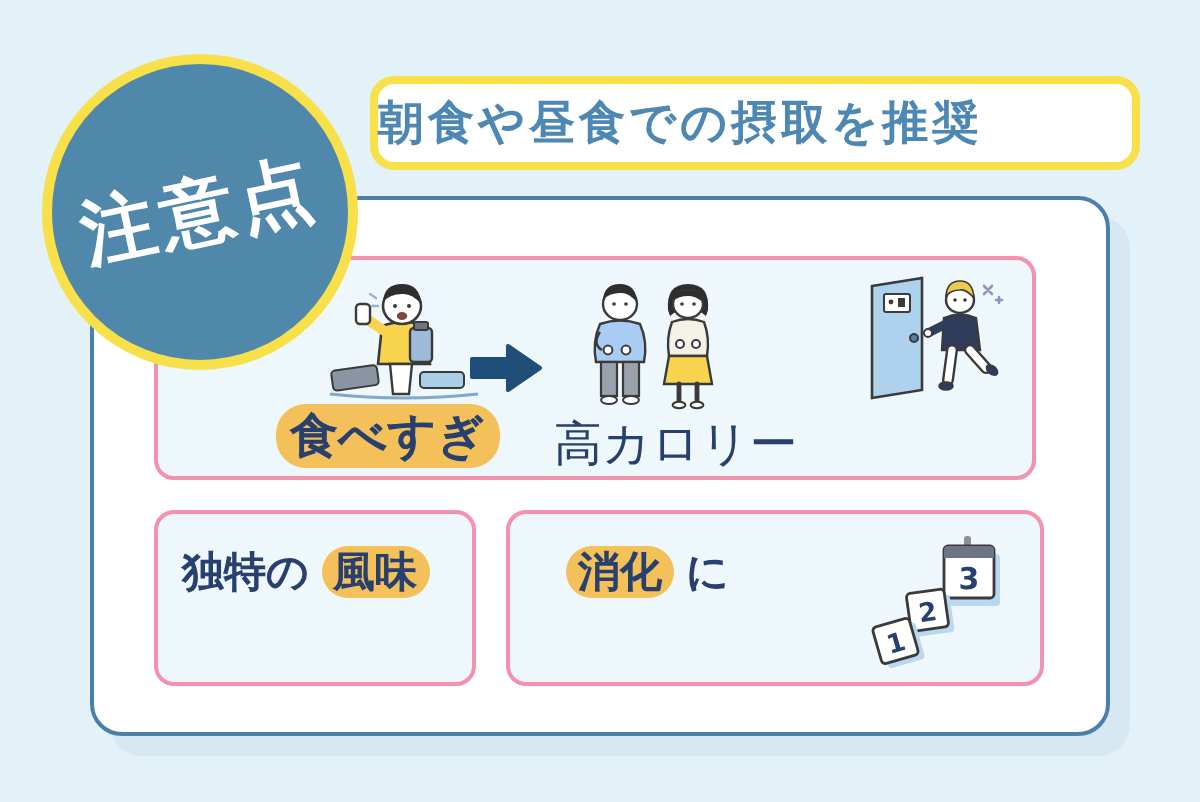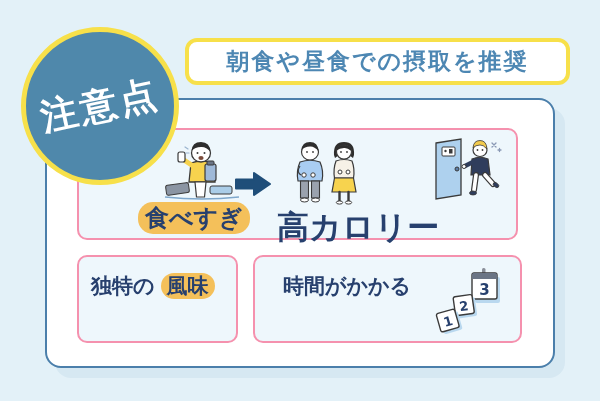--- a/index.html
+++ b/index.html
@@ -15,21 +15,21 @@
     border:2px solid var(--panel_border,#4b7fab);
     border-radius:16px;box-sizing:border-box;
     box-shadow:10px 10px 0 var(--panel_shadow,#d6e8f2);
     z-index:1;
   }
   
   .header-box{
     position:absolute;left:185px;top:38px;width:385px;height:47px;
     background:#ffffff;border:4px solid var(--yellow,#f7e04a);
     border-radius:12px;box-sizing:border-box;
-    display:flex;align-items:center;justify-content:center;
+    display:flex;align-items:center;
     z-index:3;
   }
   .header-text{
     color:var(--header_text,#4d87b3);font-size:23px;font-weight:700;
     letter-spacing:2px;white-space:nowrap;
   }
   
   .badge{
     position:absolute;left:21px;top:27px;width:158px;height:158px;
     background:var(--circle_bg,#4f88ab);
@@ -52,21 +52,21 @@
   .note-box-right{left:253px;top:255px;width:269px;height:88px;}
   
   .illus{position:absolute;}
   .illus-eating{left:84px;top:9px;}
   .illus-arrow{left:156px;top:41px;}
   .illus-couple{left:209px;top:9px;}
   .illus-door{left:347px;top:5px;}
   .label-cause{position:absolute;left:59px;top:72px;white-space:nowrap;}
   .label-effect{
     position:absolute;top:76px;color:var(--navy,#27406e);
-    font-size:32px;font-weight:700;white-space:nowrap;text-align:right;
+    font-size:24px;font-weight:400;white-space:nowrap;text-align:right;
   }
   .label-effect.e1{left:198px;width:120px;}
   .label-effect.e2{left:314px;width:130px;}
   .hl{
     background:var(--highlight,#f4c05a);color:var(--navy,#27406e);
     border-radius:15px;padding:2px 7px;font-weight:700;
   }
   .label-cause .hl{font-size:24px;}
   
   .note-lines{
@@ -179,21 +179,23 @@
   <div class="pink-box note-box-left">
     <div class="note-lines">
       <div>
         <span>独特の</span><span class="sp"></span><span class="hl">風味</span>
       </div>
     </div>
   </div>
 
   <div class="pink-box note-box-right">
     <div class="note-lines">
-      <div>時間がかかる</div>
+      <div>
+        <span class="hl">消化</span><span class="sp"></span><span>に</span>
+      </div>
     </div>
     <svg class="illus illus-calendar" width="74" height="74" viewBox="0 0 74 74">
 
       <g transform="translate(40,8)">
         <rect x="3" y="4" width="25" height="26" rx="2" fill="#b9d8ef"></rect>
         <rect x="10" y="-5" width="3.5" height="8" rx="1.5" fill="#8a8f99"></rect>
         <rect x="0" y="0" width="25" height="26" rx="2" fill="#ffffff" stroke="#3a3a3a" stroke-width="1.4"></rect>
         <path d="M2 0 L23 0 Q25 0 25 2 L25 6 L0 6 L0 2 Q0 0 2 0 Z" fill="#6b7585"></path>
         <text class="cal-num" x="12.5" y="21.5" font-size="15" text-anchor="middle">3</text>
       </g>

